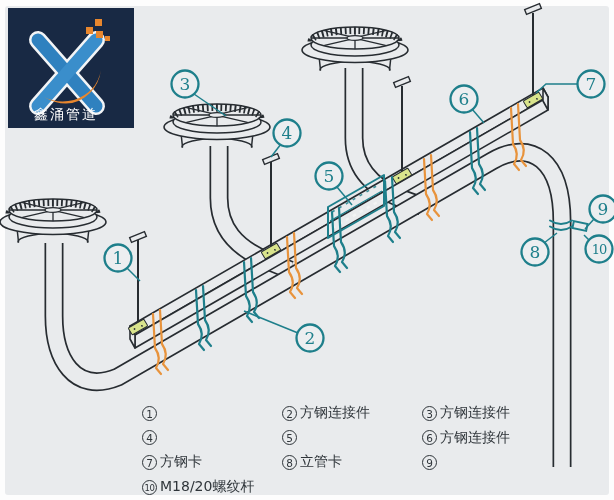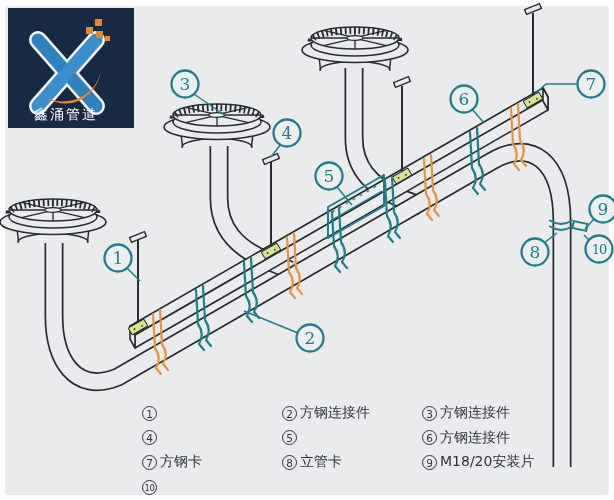--- a/index.html
+++ b/index.html
@@ -260,19 +260,19 @@
   <div class="li">
         <span class="lnum">7</span>
         <span>方钢卡</span>
       </div>
   <div class="li">
         <span class="lnum">8</span>
         <span>立管卡</span>
       </div>
   <div class="li">
         <span class="lnum">9</span>
-        <span>M18/20安装片</span>
       </div>
   <div class="li">
         <span class="lnum w">10</span>
+        <span>M18/20螺纹杆</span>
       </div>
 </div>
 </div>
 
 </body></html>

